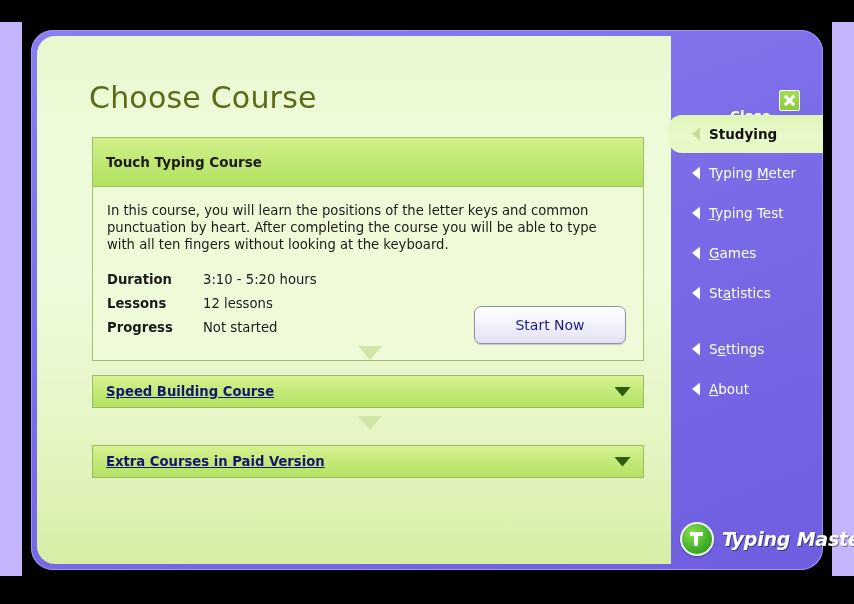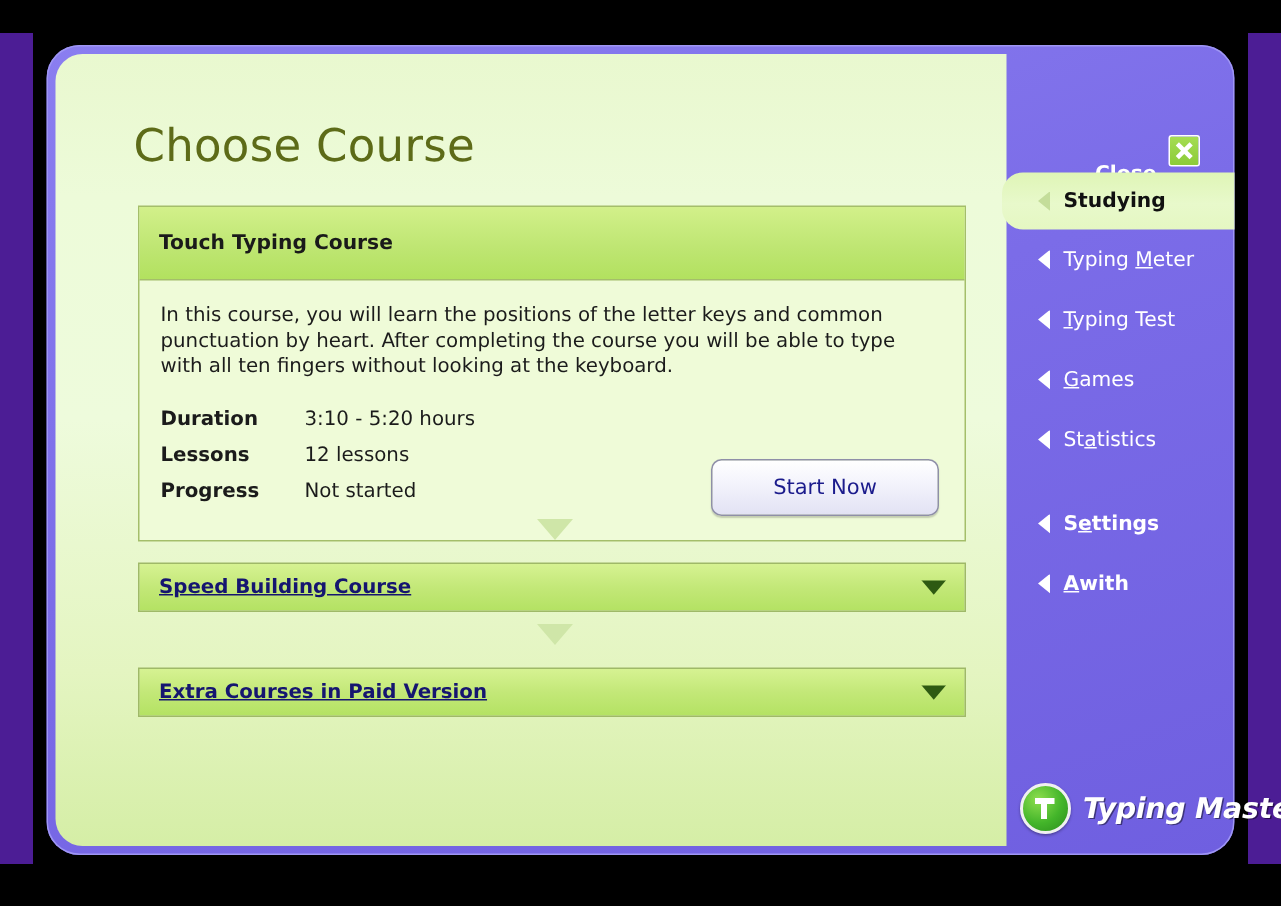--- a/index.html
+++ b/index.html
@@ -10,21 +10,21 @@
     overflow: hidden;
     background: #4a7350;
     font-family: "DejaVu Sans", sans-serif;
   }
 
   
   #root {
     position: relative;
     width: 854px;
     height: 604px;
-    background: #4c1d95;
+    background: #c4b5fd;
   }
   .black-field {
     position: absolute;
     left: 22px;
     top: 0;
     width: 810px;
     height: 604px;
     background: #000000;
   }
   .black-field.top    { left: 0; top: 0; width: 854px; height: 22px; }
@@ -243,21 +243,21 @@
     background: #ffffff;
     clip-path: polygon(100% 0, 100% 100%, 0 50%);
     flex: none;
   }
   .nav-item .nav-label {
     font-size: 13.5px;
     font-weight: normal;
     color: #ffffff;
     white-space: nowrap;
   }
-  .nav-item.plain .nav-label { font-weight: bold; }
+  .nav-item.plain .nav-label { font-weight: normal; }
   .nav-item .nav-label u { text-decoration: underline; }
 
   .nav-item.active {
     background: linear-gradient(180deg, #dff5b6 0%, #e8f9cb 55%, #e5f7c2 100%);
     border-radius: 14px 0 0 14px;
     height: 38px;
     margin-left: 0;
   }
   .nav-item.active .arrow-left { background: #c4dd9a; }
   .nav-item.active .nav-label { color: #111111; font-weight: bold; }
@@ -403,21 +403,21 @@
 
         <div class="nav-gap"></div>
 
         <div class="nav-item plain">
           <span class="arrow-left"></span>
           <span class="nav-label"><span>S</span><u>e</u><span>ttings</span></span>
         </div>
 
         <div class="nav-item plain">
           <span class="arrow-left"></span>
-          <span class="nav-label"><span></span><u>A</u><span>with</span></span>
+          <span class="nav-label"><span></span><u>A</u><span>bout</span></span>
         </div>
 
       </div>
 
       <div class="brand">
         <span class="brand-mark"></span>
         <span class="brand-text">Typing Master</span>
       </div>
 
     </div>

